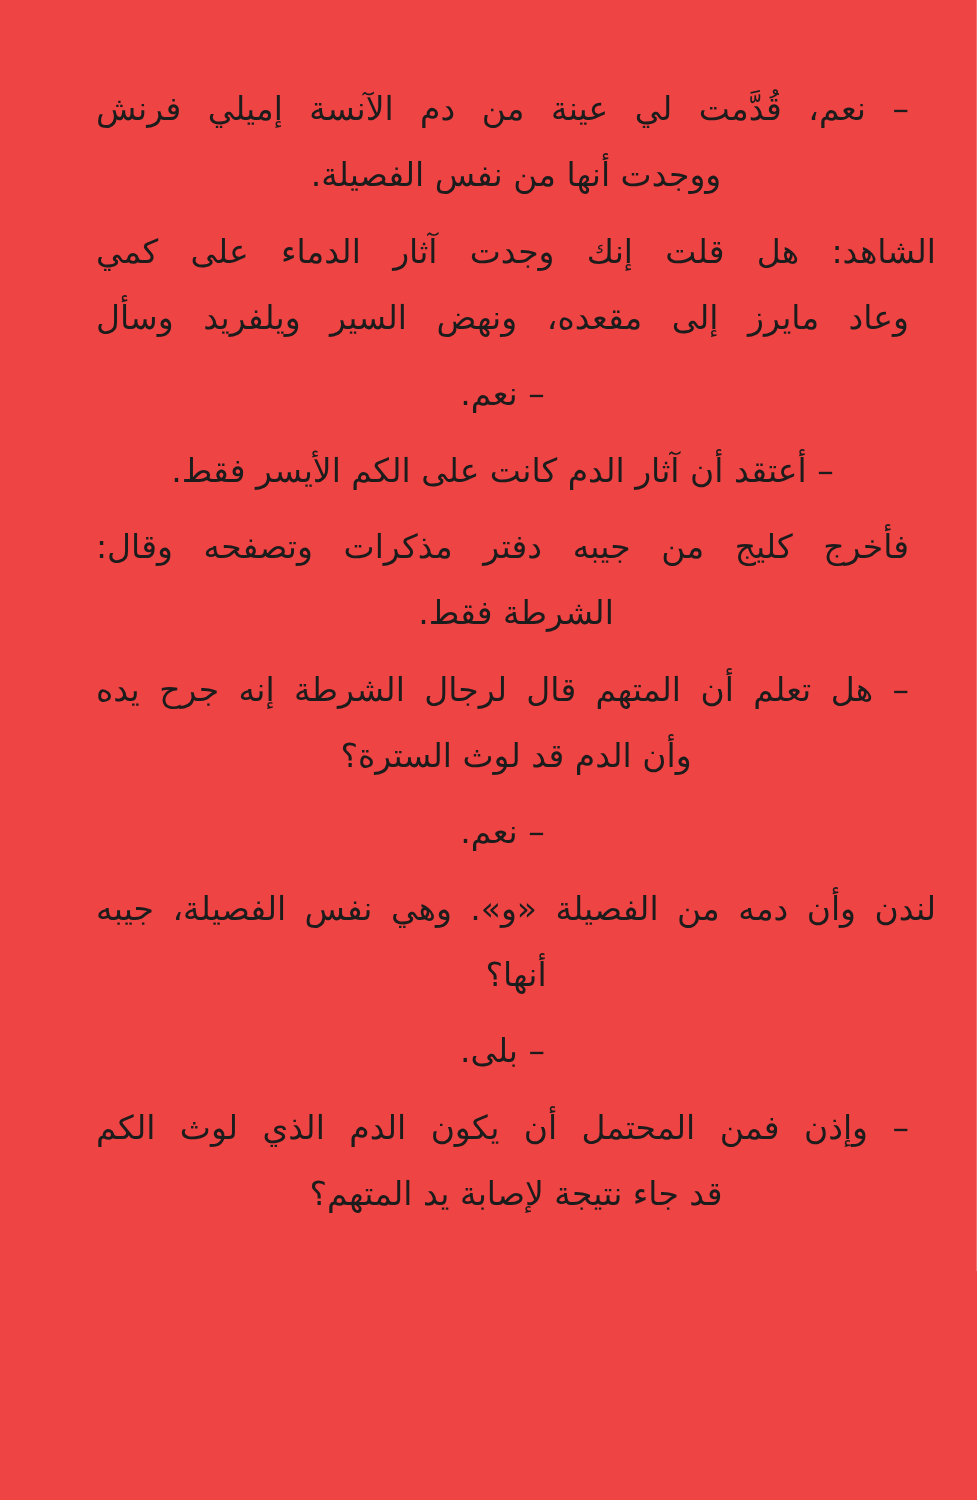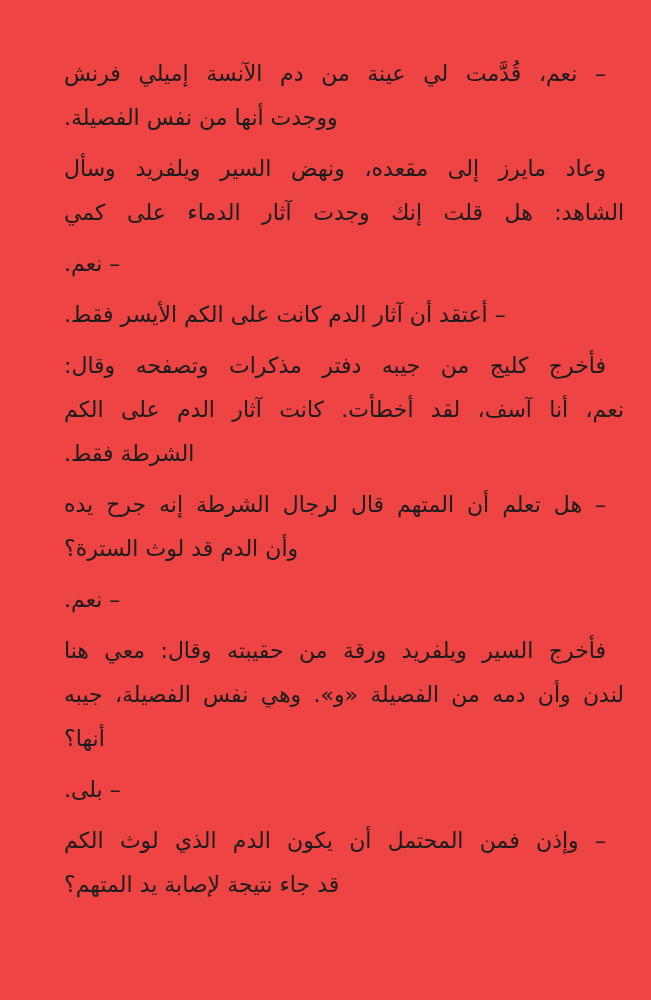--- a/index.html
+++ b/index.html
@@ -21,70 +21,68 @@
     right: 63px;
     left: 64px;
     direction: rtl;
     color: #1c1c1c;
     font-size: 22px;
     font-family: "DejaVu Sans", sans-serif;
   }
   .para { margin: 0 0 7px 0; }
   .line {
     line-height: 44px;
-    text-align: left;          
+    text-align: center;          
     white-space: normal;
   }
   .line.full {
     text-align: justify;
     text-align-last: justify;   
   }
   .line.ind { padding-right: 18px; }  
 </style>
 </head>
 <body>
 
 <div class="page">
   <div class="text-column">
 
     <div class="para">
       <div class="line ind full">– نعم، قُدَّمت لي عينة من دم الآنسة إميلي فرنش</div>
       <div class="line">ووجدت أنها من نفس الفصيلة.</div>
     </div>
 
     <div class="para">
+      <div class="line full">الشاهد: هل قلت إنك وجدت آثار الدماء على كمي</div>
       <div class="line ind full">وعاد مايرز إلى مقعده، ونهض السير ويلفريد وسأل</div>
-      <div class="line full">الشاهد: هل قلت إنك وجدت آثار الدماء على كمي</div>
     </div>
 
     <div class="para">
       <div class="line ind">– نعم.</div>
     </div>
 
     <div class="para">
       <div class="line ind">– أعتقد أن آثار الدم كانت على الكم الأيسر فقط.</div>
     </div>
 
     <div class="para">
       <div class="line ind full">فأخرج كليج من جيبه دفتر مذكرات وتصفحه وقال:</div>
-      <div class="line full">نعم، أنا آسف، لقد أخطأت. كانت آثار الدم على الكم</div>
       <div class="line">الشرطة فقط.</div>
     </div>
 
     <div class="para">
       <div class="line ind full">– هل تعلم أن المتهم قال لرجال الشرطة إنه جرح يده</div>
       <div class="line">وأن الدم قد لوث السترة؟</div>
     </div>
 
     <div class="para">
       <div class="line ind">– نعم.</div>
     </div>
 
     <div class="para">
-      <div class="line ind full">فأخرج السير ويلفريد ورقة من حقيبته وقال: معي هنا</div>
       <div class="line full">لندن وأن دمه من الفصيلة «و». وهي نفس الفصيلة، جيبه</div>
       <div class="line">أنها؟</div>
     </div>
 
     <div class="para">
       <div class="line ind">– بلى.</div>
     </div>
 
     <div class="para">
       <div class="line ind full">– وإذن فمن المحتمل أن يكون الدم الذي لوث الكم</div>

